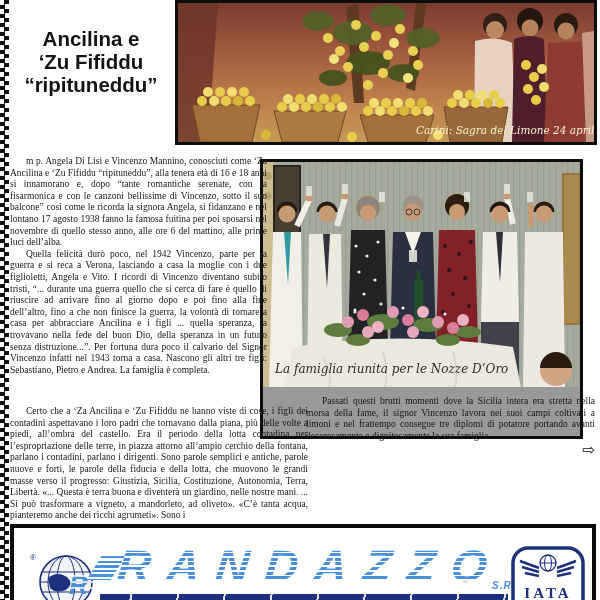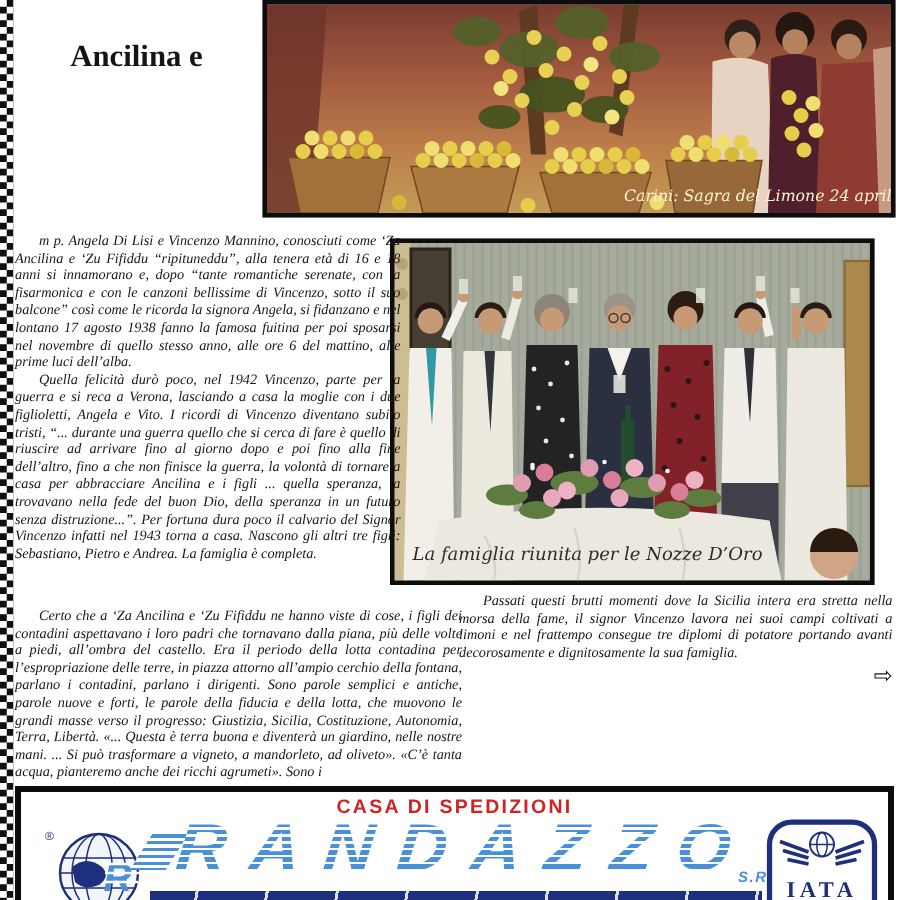--- a/index.html
+++ b/index.html
@@ -9,29 +9,29 @@
   html,body{margin:0;padding:0;background:#888;}
   .page{position:relative;width:600px;height:600px;background:var(--paper);
     overflow:hidden;font-family:"Liberation Serif",serif;color:var(--ink);}
   
   .perf{position:absolute;left:0;top:0;width:9px;height:600px;
     background-image:conic-gradient(#101010 0 25%,#fff 0 50%,#101010 0 75%,#fff 0);
     background-size:9px 9px;}
   
   .headline{position:absolute;left:8px;top:27px;width:166px;text-align:center;
     font-weight:bold;font-size:20.5px;line-height:23px;color:#141414;
-    font-family:Liberation Serif, serif;}
+    font-family:Liberation Sans, sans-serif;}
   
   .photo{position:absolute;border:3px solid #0d0d0d;box-sizing:border-box;overflow:hidden;background:#999;}
   .photo svg{display:block;}
   .photo-lemon{left:175px;top:0;width:422px;height:145px;}
-  .photo-family{left:260px;top:159px;width:323px;height:231px;}
+  .photo-family{left:260px;top:159px;width:323px;height:280px;}
   
   .art{position:absolute;font-size:9.5px;line-height:11.6px;text-align:justify;color:var(--ink);}
-  .art p{margin:0;text-indent:16px;font-style:italic;}
+  .art p{margin:0;text-indent:16px;}
   .art p.noind{text-indent:0;}
   .col-narrow{left:10px;top:156px;width:257px;height:234px;}
   .col-wide{left:10px;top:406px;width:298px;height:130px;}
   .col-right{left:306px;top:396px;width:289px;height:124px;}
   .cont-arrow{float:right;font-family:"DejaVu Sans",sans-serif;font-size:15px;
     line-height:14px;margin-top:1px;color:#111;}
   
   .ad-box{position:absolute;left:10px;top:524px;width:586px;height:80px;
     border:4px solid #0c0c0c;border-bottom:none;box-sizing:border-box;background:#fff;overflow:hidden;}
   .ad-header{position:absolute;left:0;top:2px;width:100%;text-align:center;
@@ -55,20 +55,22 @@
 </style>
 </head>
 <body>
 
 <div class="page">
 
   <div class="perf"></div>
 
   <div class="headline">
     <div>Ancilina e</div>
+    <div>‘Zu Fifiddu</div>
+    <div>“ripituneddu”</div>
   </div>
 
   <div class="photo photo-lemon">
     <svg width="416" height="139" viewBox="0 0 416 139" preserveAspectRatio="none">
       <defs>
         <linearGradient id="lg" x1="0" y1="0" x2="0" y2="1">
           <stop offset="0" stop-color="#7a3c30"></stop>
             <stop offset="0.35" stop-color="#a25a40"></stop>
           <stop offset="0.7" stop-color="#bd7f4a"></stop>
             <stop offset="1" stop-color="#c49a55"></stop>
@@ -305,21 +307,20 @@
   </div>
   <div class="art col-wide">
     <p>Certo che a ‘Za Ancilina e ‘Zu Fifiddu ne hanno viste di cose, i figli dei contadini aspettavano i loro padri che tornavano dalla piana, più delle volte a piedi, all’ombra del castello. Era il periodo della lotta contadina per l’espropriazione delle terre, in piazza attorno all’ampio cerchio della fontana, parlano i contadini, parlano i dirigenti. Sono parole semplici e antiche, parole nuove e forti, le parole della fiducia e della lotta, che muovono le grandi masse verso il progresso: Giustizia, Sicilia, Costituzione, Autonomia, Terra, Libertà. «... Questa è terra buona e diventerà un giardino, nelle nostre mani. ... Si può trasformare a vigneto, a mandorleto, ad oliveto». «C’è tanta acqua, pianteremo anche dei ricchi agrumeti». Sono i</p>
   </div>
   <div class="art col-right">
     <p>Passati questi brutti momenti dove la Sicilia intera era stretta nella morsa della fame, il signor Vincenzo lavora nei suoi campi coltivati a limoni e nel frattempo consegue tre diplomi di potatore portando avanti decorosamente e dignitosamente la sua famiglia.</p>
     <span class="cont-arrow">⇨</span>
   </div>
 
   <div class="ad-box">
-    <div class="ad-header">CASA DI SPEDIZIONI</div>
 
     <svg class="globe" width="88" height="62" viewBox="0 0 88 62">
       <text x="8" y="12" font-size="8" style="fill:var(--brand-navy)" font-family="'Liberation Sans',sans-serif">®</text>
       <circle cx="44" cy="34" r="26" fill="#f2f6fb" style="stroke:var(--brand-navy)" stroke-width="1.6"></circle>
       <ellipse cx="44" cy="34" rx="9" ry="26" fill="none" style="stroke:var(--brand-navy)" stroke-width="1"></ellipse>
       <ellipse cx="44" cy="34" rx="18" ry="26" fill="none" style="stroke:var(--brand-navy)" stroke-width="1"></ellipse>
       <path d="M20,24 H68 M18,34 H70 M20,44 H68" style="stroke:var(--brand-navy)" stroke-width="1" fill="none"></path>
       <path d="M26,30 Q36,22 46,30 Q52,36 44,42 Q34,46 28,40 Z" style="fill:var(--brand-navy)"></path>
       <text x="47" y="46" font-size="26" font-style="italic" font-weight="900" style="fill:var(--brand-blue)" font-family="'Liberation Sans',sans-serif">R</text>
       <path d="M48,28 H70 M48,34 H72 M48,40 H70" stroke="#ffffff" stroke-width="1.6"></path>

